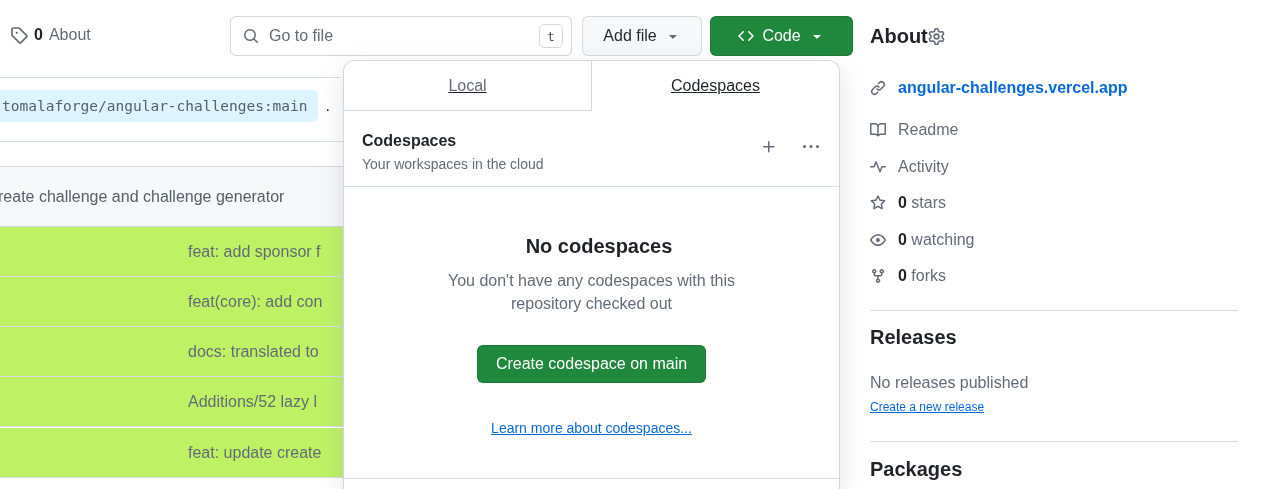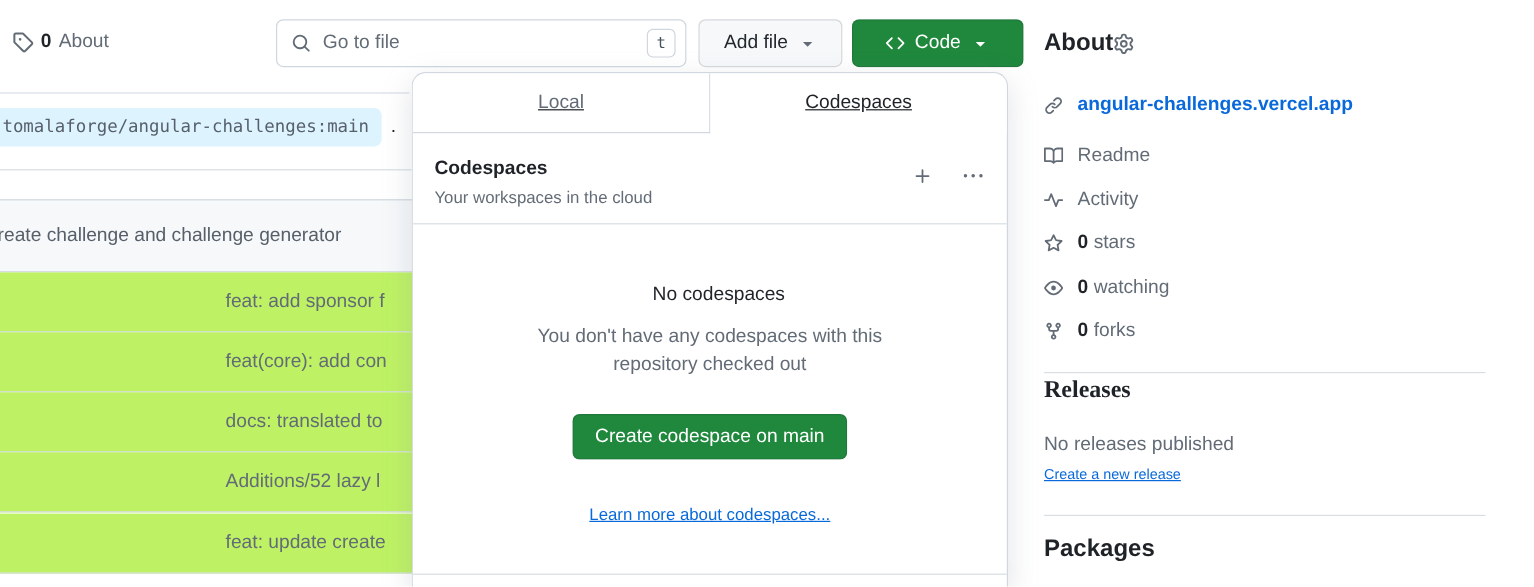--- a/index.html
+++ b/index.html
@@ -56,42 +56,42 @@
   .popover-tab { flex:1; display:flex; align-items:center; justify-content:center; font-size:16px; cursor:pointer; background:#fff; }
   .popover-tab.inactive { color:#636c76; border-bottom:1px solid #d0d7de; border-right:1px solid #d0d7de; }
   .popover-tab.active { color:#1f2328; }
   .cs-header { display:flex; align-items:flex-start; justify-content:space-between; padding:18px 20px 14px 18px; }
   .cs-title { font-size:16px; font-weight:700; color:#1f2328; line-height:24px; }
   .cs-subtitle { font-size:14px; color:#636c76; margin-top:3px; }
   .cs-actions { display:flex; align-items:center; gap:26px; margin-top:10px; color:#636c76; }
   .cs-actions .icon { cursor:pointer; }
   .popover-divider { height:1px; background:#d8dee4; }
   .empty-state { text-align:center; }
-  .empty-title { margin-top:45px; font-size:16px; font-weight:400; color:#1f2328; line-height:28px;margin-left:15px; }
+  .empty-title { margin-top:45px; font-size:20px; font-weight:700; color:#1f2328; line-height:28px;margin-left:15px; }
   .empty-desc { margin:9px auto 0; width:320px; font-size:16px; line-height:23px; color:#636c76; }
   .create-btn { display:block; margin:30px auto 0; height:38px; padding:0 18px; background:#1f883d; color:#fff;
     border:1px solid rgba(31,35,40,0.15); border-radius:6px; font-size:16px; font-family:inherit; cursor:pointer; }
   .learn-link { display:inline-block; margin-top:37px; font-size:14px; color:#0969da; text-decoration:underline; cursor:pointer; }
   .popover-footer-rule { position:absolute; left:0; bottom:11px; width:100%; height:1px; background:#d8dee4; }
 
   
   .sidebar { position:absolute; left:870px; top:22px; width:368px; z-index:2; background:#fff; }
   .sb-heading { font-size:20px; font-weight:700; color:#1f2328; line-height:28px; }
   .about-head { display:flex; align-items:center; justify-content:flex-start; }
   .about-head .icon { color:#636c76; cursor:pointer; }
   .sb-row { display:flex; align-items:center; gap:12px; height:24px; font-size:16px; color:#636c76; }
   .website-row { margin-top:26px; }
   .website-row .icon { color:#636c76; }
   .website-link { font-weight:700; color:#0969da; text-decoration:none; cursor:pointer; }
   .first-stat { margin-top:18px; }
   .stat { margin-top:12.5px; }
   .stat-count { font-weight:700; color:#1f2328; }
   .stat-label { color:#636c76; }
   .sb-divider { height:1px; background:#d8dee4; margin-top:22px; }
-  .releases-heading { margin-top:0;font-family:Liberation Serif, serif; }
+  .releases-heading { margin-top:12px; }
   .no-releases { margin-top:20px; font-size:16px; color:#636c76; line-height:24px; }
   .new-release-link { display:inline-block; font-size:12px; color:#0969da; text-decoration:underline; line-height:24px; cursor:pointer; }
   .packages-heading { margin-top:13px; }
 </style>
 </head>
 <body>
 
 <div id="app">
 
   <div class="tags-group">

